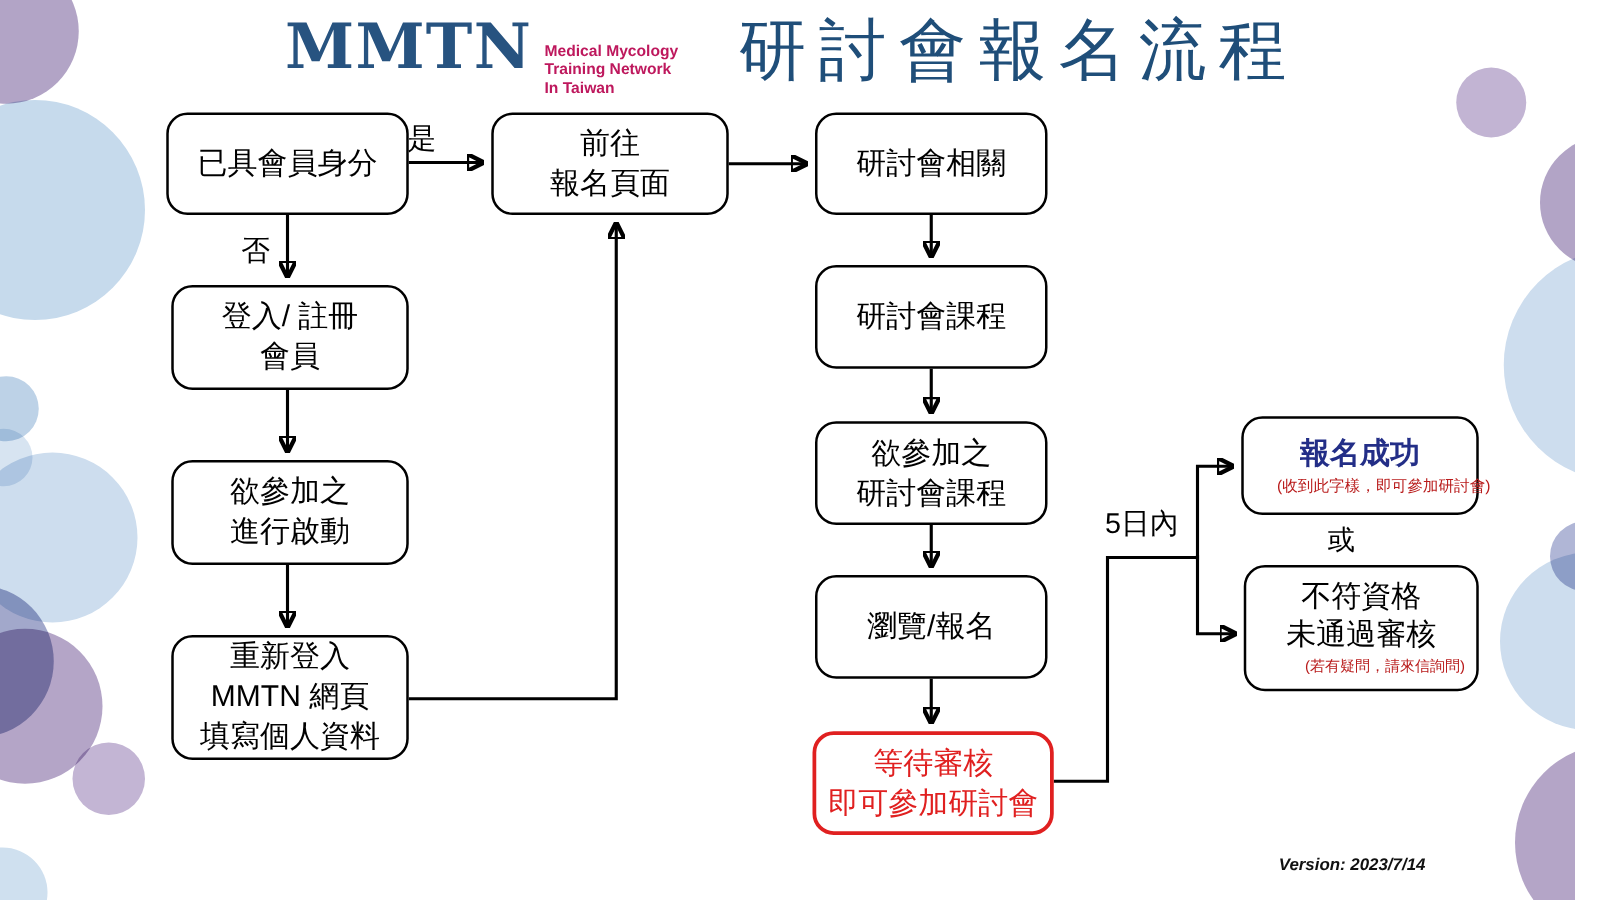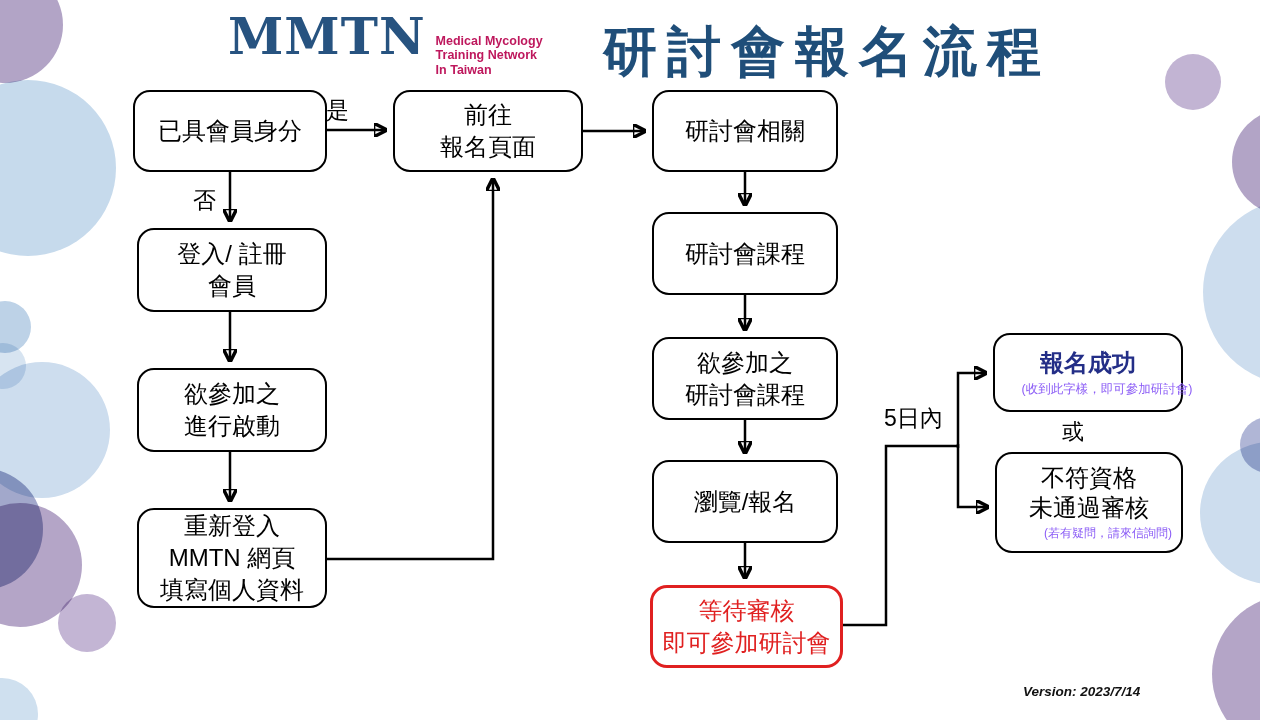--- a/index.html
+++ b/index.html
@@ -6,33 +6,33 @@
   .stage{position:relative;width:1260px;height:720px;background:#ffffff;overflow:hidden;
          font-family:"Liberation Sans","DejaVu Sans",sans-serif;}
   
   .circle{position:absolute;border-radius:50%;mix-blend-mode:multiply;z-index:0;}
   
   .logo{position:absolute;left:228px;top:12px;display:flex;align-items:flex-start;z-index:2;}
   .logo-word{font-family:"DejaVu Serif","Liberation Serif",serif;font-weight:bold;
              font-size:50px;line-height:1;color:#275380;letter-spacing:1px;}
   .logo-sub{margin-left:10px;margin-top:22px;font-size:12.5px;line-height:1.15;font-weight:bold;
             color:#be185d;white-space:pre-line;}
-  .page-title{position:absolute;left:591px;top:4px;margin:12px;font-size:54px;font-weight:bold;
+  .page-title{position:absolute;left:591px;top:4px;margin:0;font-size:54px;font-weight:normal;
               color:#1f4e79;letter-spacing:10px;z-index:2;white-space:nowrap;}
   
   .connectors{position:absolute;left:0;top:0;z-index:1;}
   .connectors path{fill:none;stroke:#000;stroke-width:2.5;}
   
   .node{position:absolute;box-sizing:border-box;background:#fff;border:2.5px solid #000;
         border-radius:17px;display:flex;flex-direction:column;align-items:center;justify-content:center;
         text-align:center;font-size:24px;color:#000;line-height:1.32;white-space:pre-line;z-index:2;}
   .node.alert{border-color:#e02020;border-width:3px;color:#e02020;}
   .node .big{font-size:24px;line-height:1.25;white-space:pre-line;}
   .node .big.navy{font-weight:bold;color:#232e87;}
-  .node .note{font-size:12.5px;line-height:1.3;color:#8b5cf6;margin-top:3px;white-space:nowrap;padding-left:38px;}
+  .node .note{font-size:12.5px;line-height:1.3;color:#b91c1c;margin-top:3px;white-space:nowrap;padding-left:38px;}
   
   .flabel{position:absolute;font-size:23px;color:#000;z-index:2;white-space:nowrap;}
   .version{position:absolute;left:1023px;top:684px;font-size:13.5px;font-style:italic;
            font-weight:bold;color:#111;z-index:2;white-space:nowrap;}
 </style>
 </head>
 <body>
 
 <div class="stage">
 

